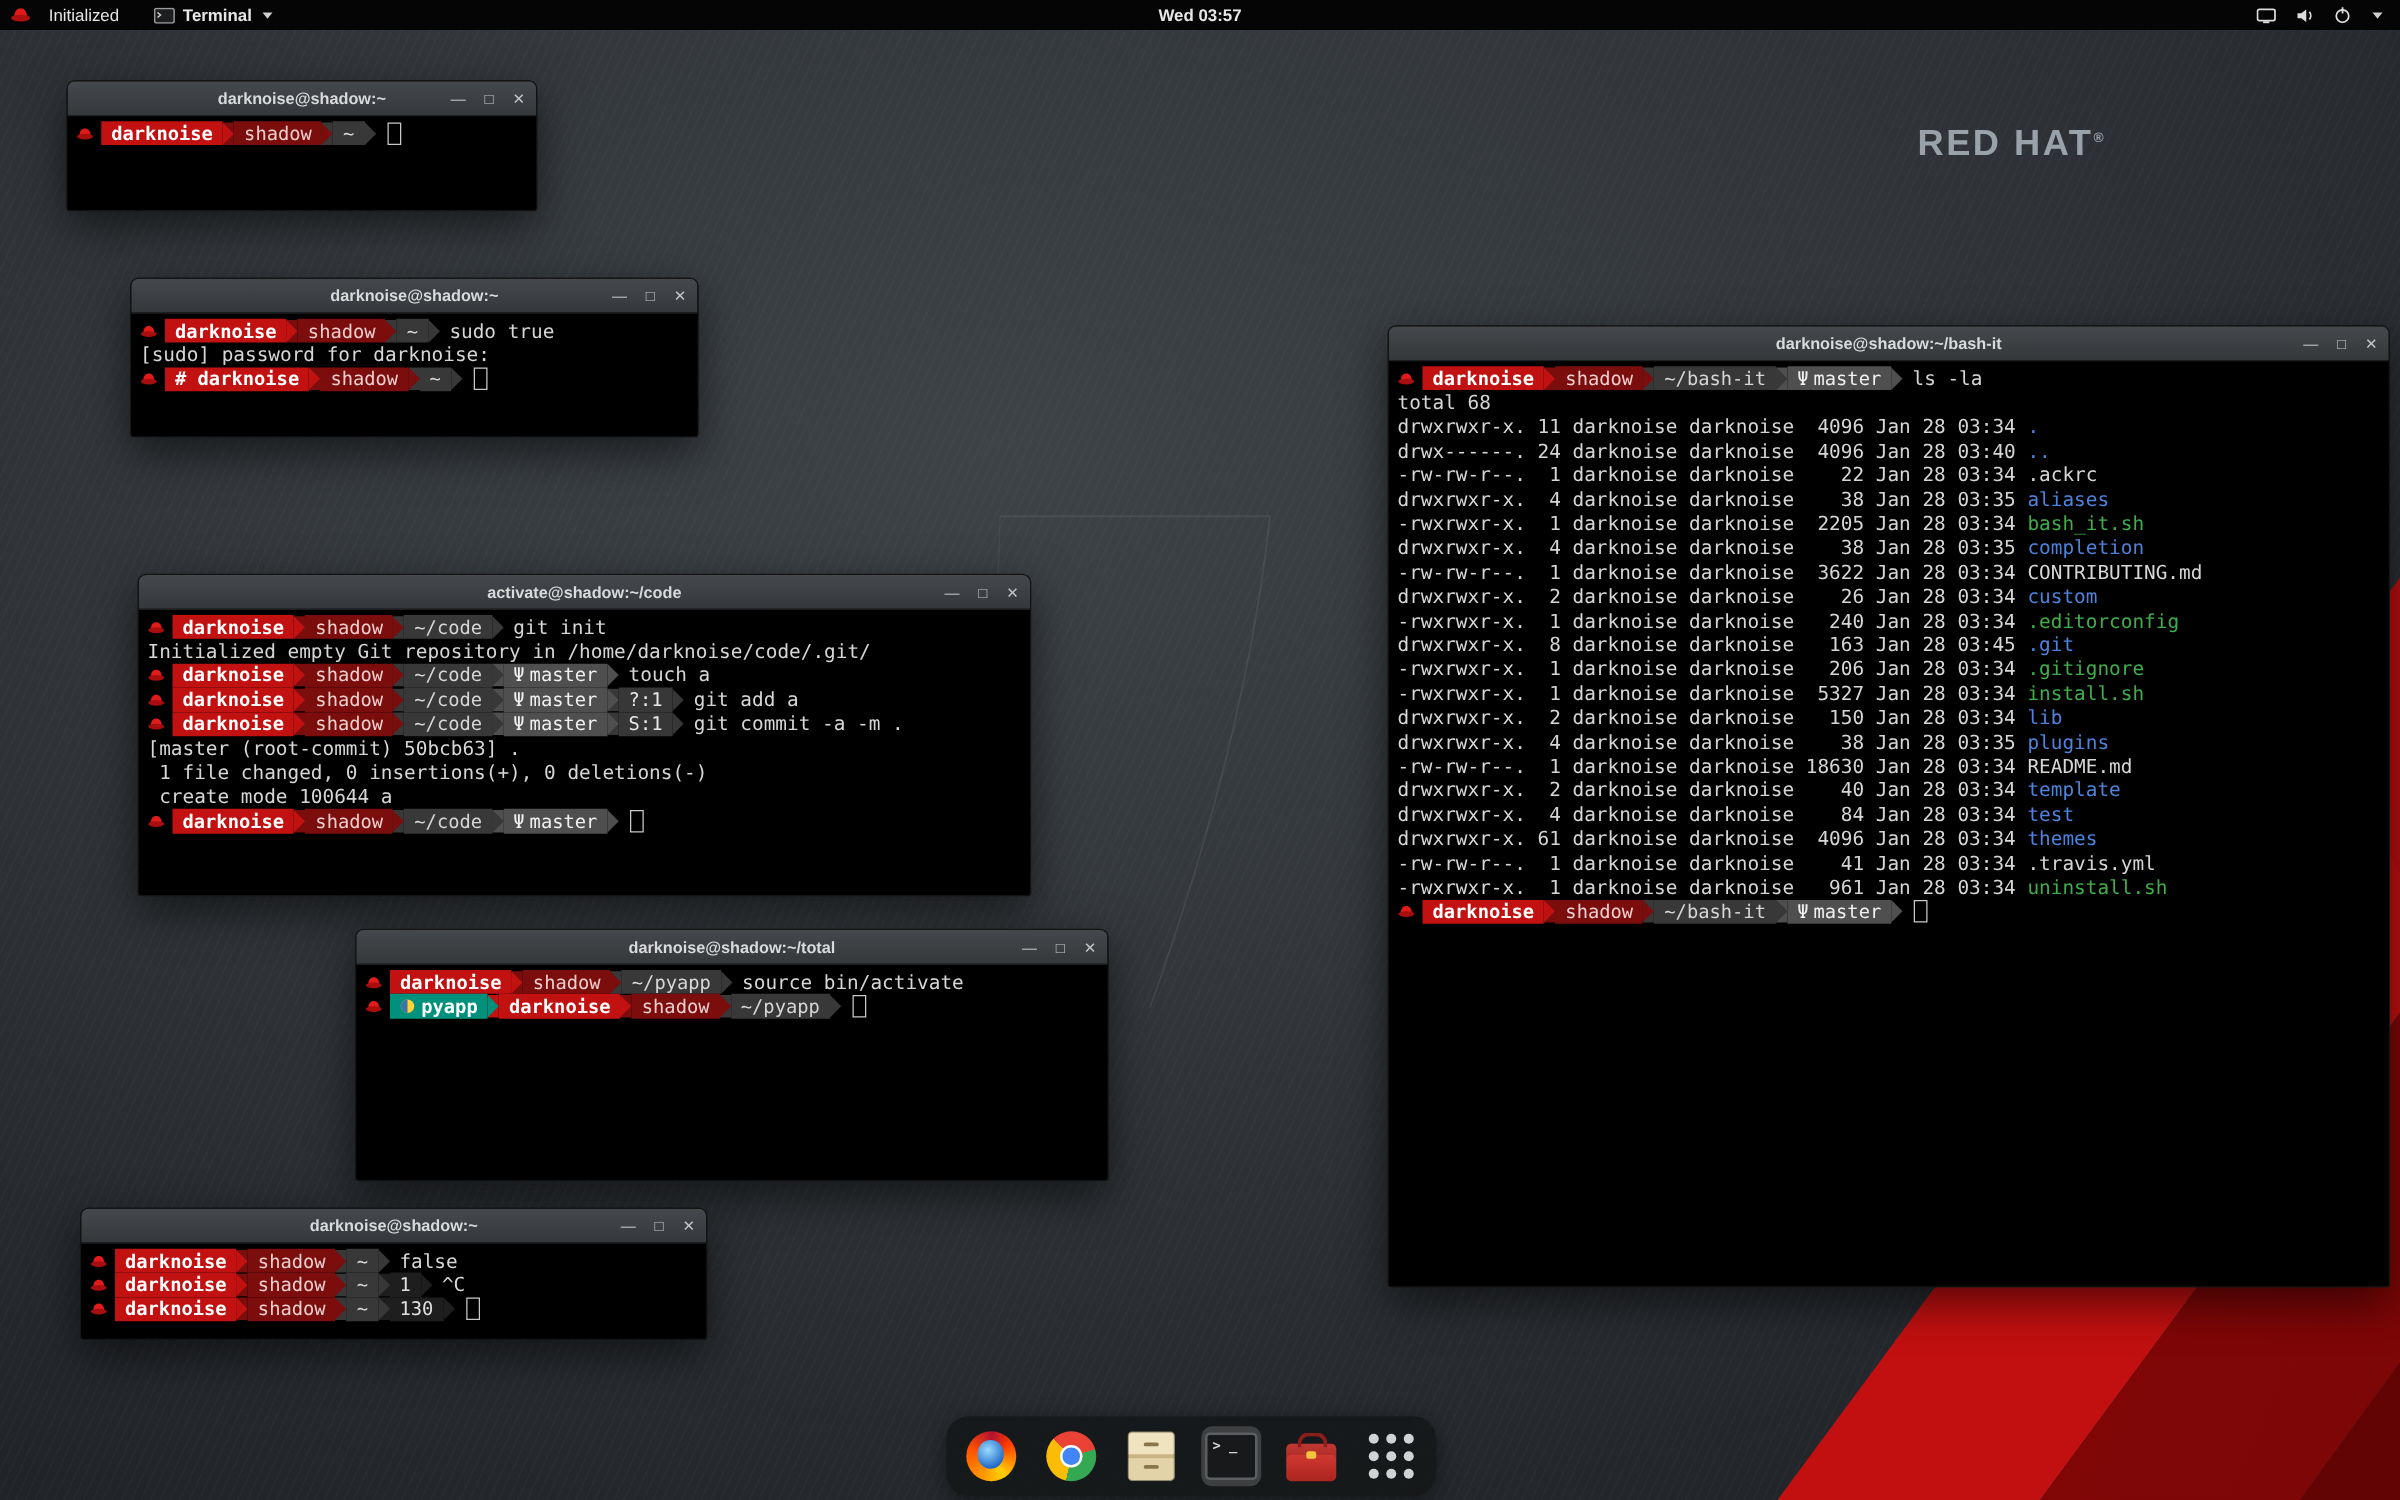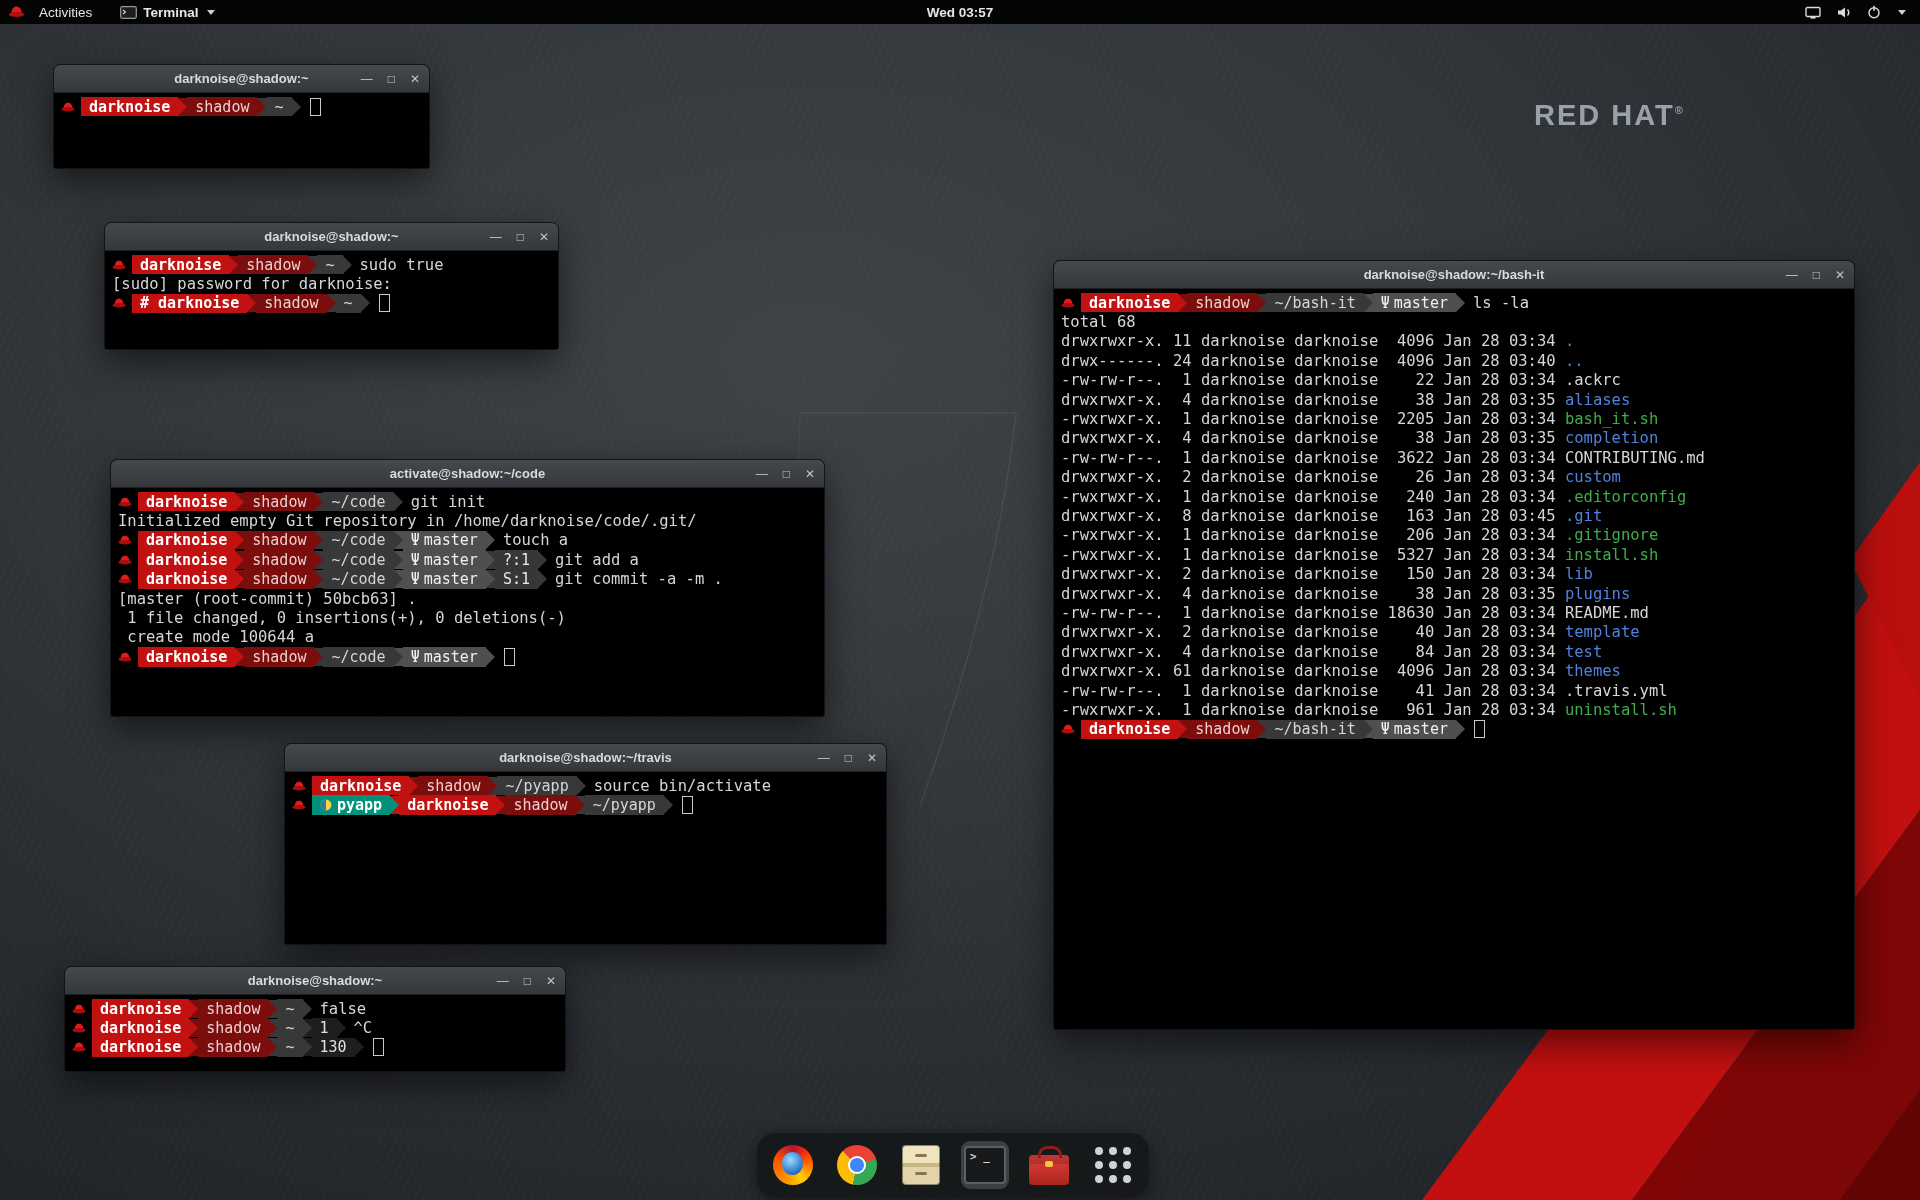--- a/index.html
+++ b/index.html
@@ -54,21 +54,21 @@
   .cmd{margin-left:8px;}
   .hat{margin-right:6px;display:inline-flex;align-items:center;}
   .pyic{display:inline-flex;margin-right:5px;}
   .branch-ic{margin-right:4px;}
   .cursor{display:inline-block;width:9px;height:16px;border:1px solid #c9c9c9;margin-left:9px;}
   .w1{left:53px;top:64px;width:375px;height:103px;}
   .w2{left:104px;top:222px;width:453px;height:126px;}
   .w3{left:110px;top:459px;width:713px;height:256px;}
   .w4{left:284px;top:743px;width:601px;height:200px;}
   .w5{left:64px;top:966px;width:500px;height:104px;}
-  .w6{left:1053px;top:260px;width:800px;height:768px;}
+  .w6{left:1110px;top:260px;width:800px;height:768px;}
   
   .dock{position:absolute;left:757px;top:1133px;height:64px;z-index:50;
     background:rgba(20,22,24,0.85);border-radius:18px;box-shadow:0 4px 18px rgba(0,0,0,0.45);
     display:flex;align-items:center;gap:16px;padding:0 12px;}
   .dock-item{width:48px;height:48px;display:flex;align-items:center;justify-content:center;border-radius:9px;}
   .dock-item.active{background:rgba(255,255,255,0.17);}
   .ic-ff{width:40px;height:40px;border-radius:50%;position:relative;
     background:conic-gradient(from 200deg,#ff9a00,#ff5100 25%,#b31231 45%,#ff3d00 60%,#ffd000 85%,#ff9a00);}
   .ic-ff::after{content:"";position:absolute;left:22%;top:18%;width:52%;height:56%;border-radius:50%;
     background:radial-gradient(circle at 40% 35%,#9adcff,#1e66c7 75%);}
@@ -114,21 +114,21 @@
 </div>
 
 <div class="topbar">
   <div class="tb-left">
     <span class="tb-icon">
       <svg width="17" height="14" viewBox="0 0 17 14">
           <path d="M3.4 8.6C3.4 4 5.7 1.6 8.5 1.6s5.1 2.4 5.1 7z" fill="#e11a1a"></path>
           <ellipse cx="8.5" cy="9.4" rx="7.6" ry="2.7" fill="#b01010"></ellipse>
         </svg>
     </span>
-    <span class="tb-activities">Activities</span>
+    <span class="tb-activities">Initialized</span>
     <span class="tb-appmenu">
       <span class="tb-icon">
         <svg width="17" height="13" viewBox="0 0 17 13">
             <rect x="0.7" y="0.7" width="15.6" height="11.6" rx="1.5" fill="#1c1e20" stroke="#9a9a9a" stroke-width="1.2"></rect>
             <path d="M3 4l2.4 2L3 8" stroke="#cfcfcf" stroke-width="1.2" fill="none"></path>
           </svg>
       </span>
       <span>Terminal</span>
       <span class="caret"></span>
     </span>
@@ -212,21 +212,21 @@
             <path d="M2.6 7.6C2.6 3.8 4.5 1.8 7 1.8s4.4 2 4.4 5.8z" fill="#e11a1a"></path>
             <ellipse cx="7" cy="8.2" rx="6.4" ry="2.3" fill="#a90e0e"></ellipse>
           </svg></span><span class="seg" style="background: rgb(194, 17, 17); color: rgb(255, 255, 255); font-weight: 700;">darknoise</span><span class="sep" style="border-left-color: rgb(194, 17, 17); background: rgb(123, 13, 13);"></span><span class="seg" style="background: rgb(123, 13, 13); color: rgb(238, 207, 207); font-weight: 400;">shadow</span><span class="sep" style="border-left-color: rgb(123, 13, 13); background: rgb(56, 56, 56);"></span><span class="seg" style="background: rgb(56, 56, 56); color: rgb(214, 214, 214); font-weight: 400;">~/code</span><span class="sep" style="border-left-color: rgb(56, 56, 56); background: rgb(79, 79, 79);"></span><span class="seg" style="background: rgb(79, 79, 79); color: rgb(240, 240, 240); font-weight: 400;"><span class="branch-ic">Ψ</span>master</span><span class="sep" style="border-left-color: rgb(79, 79, 79); background: rgb(55, 55, 55);"></span><span class="seg" style="background: rgb(55, 55, 55); color: rgb(232, 232, 232); font-weight: 400;">S:1</span><span class="sep" style="border-left-color: rgb(55, 55, 55); background: transparent;"></span><span class="cmd">git commit -a -m .</span></div><div class="tline"><span>[master (root-commit) 50bcb63] .</span></div><div class="tline"><span> 1 file changed, 0 insertions(+), 0 deletions(-)</span></div><div class="tline"><span> create mode 100644 a</span></div><div class="tline"><span class="hat"><svg width="14" height="12" viewBox="0 0 14 12">
             <path d="M2.6 7.6C2.6 3.8 4.5 1.8 7 1.8s4.4 2 4.4 5.8z" fill="#e11a1a"></path>
             <ellipse cx="7" cy="8.2" rx="6.4" ry="2.3" fill="#a90e0e"></ellipse>
           </svg></span><span class="seg" style="background: rgb(194, 17, 17); color: rgb(255, 255, 255); font-weight: 700;">darknoise</span><span class="sep" style="border-left-color: rgb(194, 17, 17); background: rgb(123, 13, 13);"></span><span class="seg" style="background: rgb(123, 13, 13); color: rgb(238, 207, 207); font-weight: 400;">shadow</span><span class="sep" style="border-left-color: rgb(123, 13, 13); background: rgb(56, 56, 56);"></span><span class="seg" style="background: rgb(56, 56, 56); color: rgb(214, 214, 214); font-weight: 400;">~/code</span><span class="sep" style="border-left-color: rgb(56, 56, 56); background: rgb(79, 79, 79);"></span><span class="seg" style="background: rgb(79, 79, 79); color: rgb(240, 240, 240); font-weight: 400;"><span class="branch-ic">Ψ</span>master</span><span class="sep" style="border-left-color: rgb(79, 79, 79); background: transparent;"></span><span class="cursor"></span></div></div>
 </div>
 
 <div class="term-window w4">
   <div class="titlebar">
-    <span>darknoise@shadow:~/travis</span>
+    <span>darknoise@shadow:~/total</span>
     <span class="winbtns">
       <span class="wbtn">—</span>
       <span class="wbtn">□</span>
       <span class="wbtn">✕</span>
     </span>
   </div>
   <div class="term-body"><div class="tline"><span class="hat"><svg width="14" height="12" viewBox="0 0 14 12">
             <path d="M2.6 7.6C2.6 3.8 4.5 1.8 7 1.8s4.4 2 4.4 5.8z" fill="#e11a1a"></path>
             <ellipse cx="7" cy="8.2" rx="6.4" ry="2.3" fill="#a90e0e"></ellipse>
           </svg></span><span class="seg" style="background: rgb(194, 17, 17); color: rgb(255, 255, 255); font-weight: 700;">darknoise</span><span class="sep" style="border-left-color: rgb(194, 17, 17); background: rgb(123, 13, 13);"></span><span class="seg" style="background: rgb(123, 13, 13); color: rgb(238, 207, 207); font-weight: 400;">shadow</span><span class="sep" style="border-left-color: rgb(123, 13, 13); background: rgb(56, 56, 56);"></span><span class="seg" style="background: rgb(56, 56, 56); color: rgb(214, 214, 214); font-weight: 400;">~/pyapp</span><span class="sep" style="border-left-color: rgb(56, 56, 56); background: transparent;"></span><span class="cmd">source bin/activate</span></div><div class="tline"><span class="hat"><svg width="14" height="12" viewBox="0 0 14 12">

